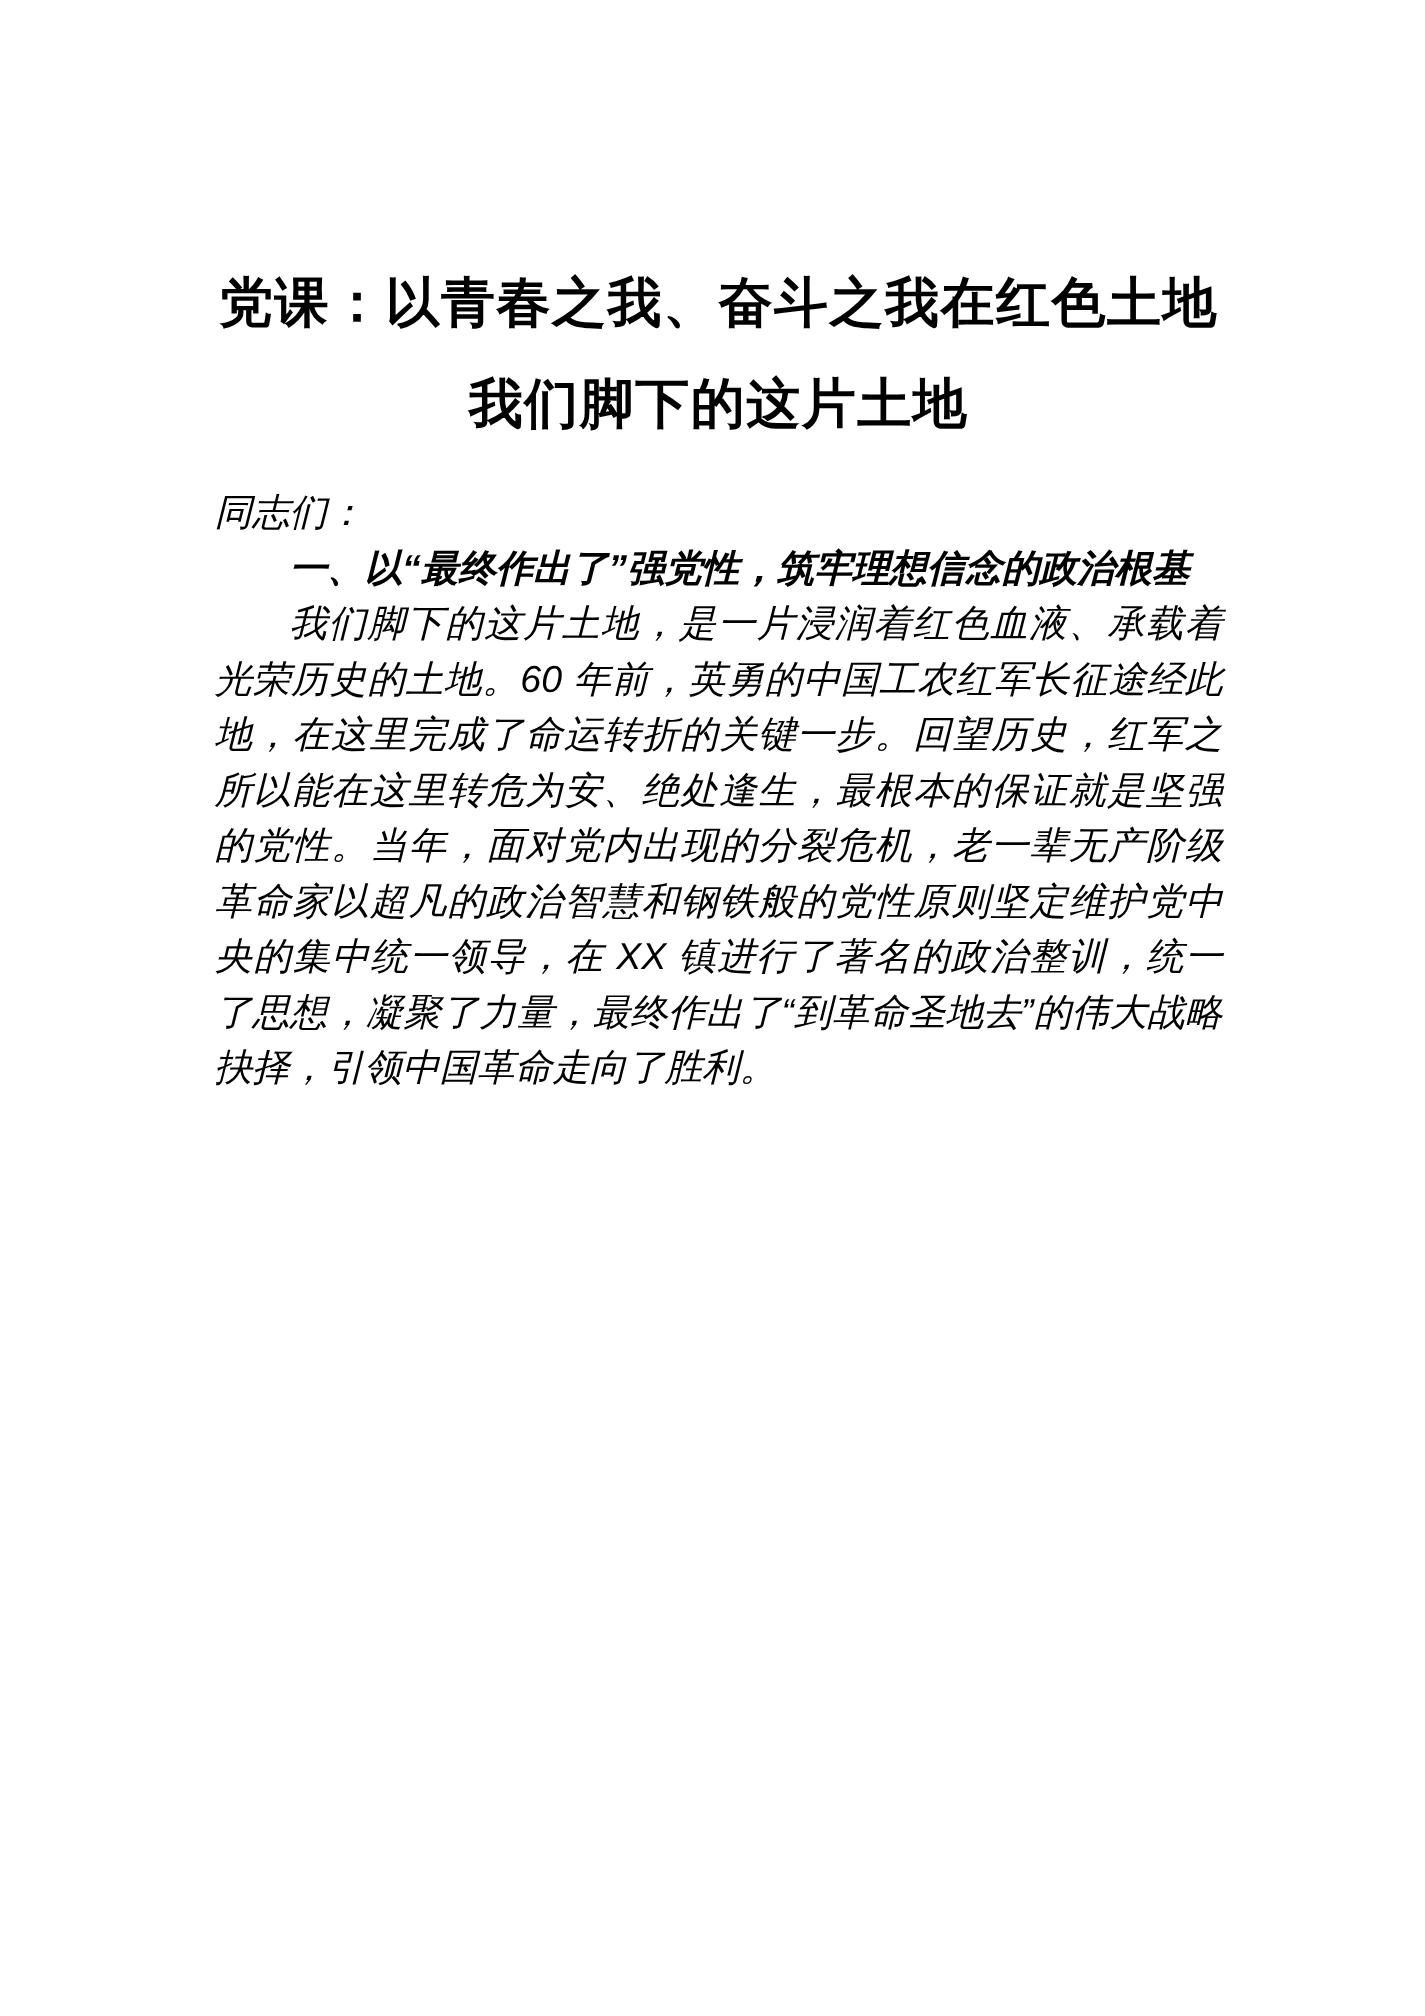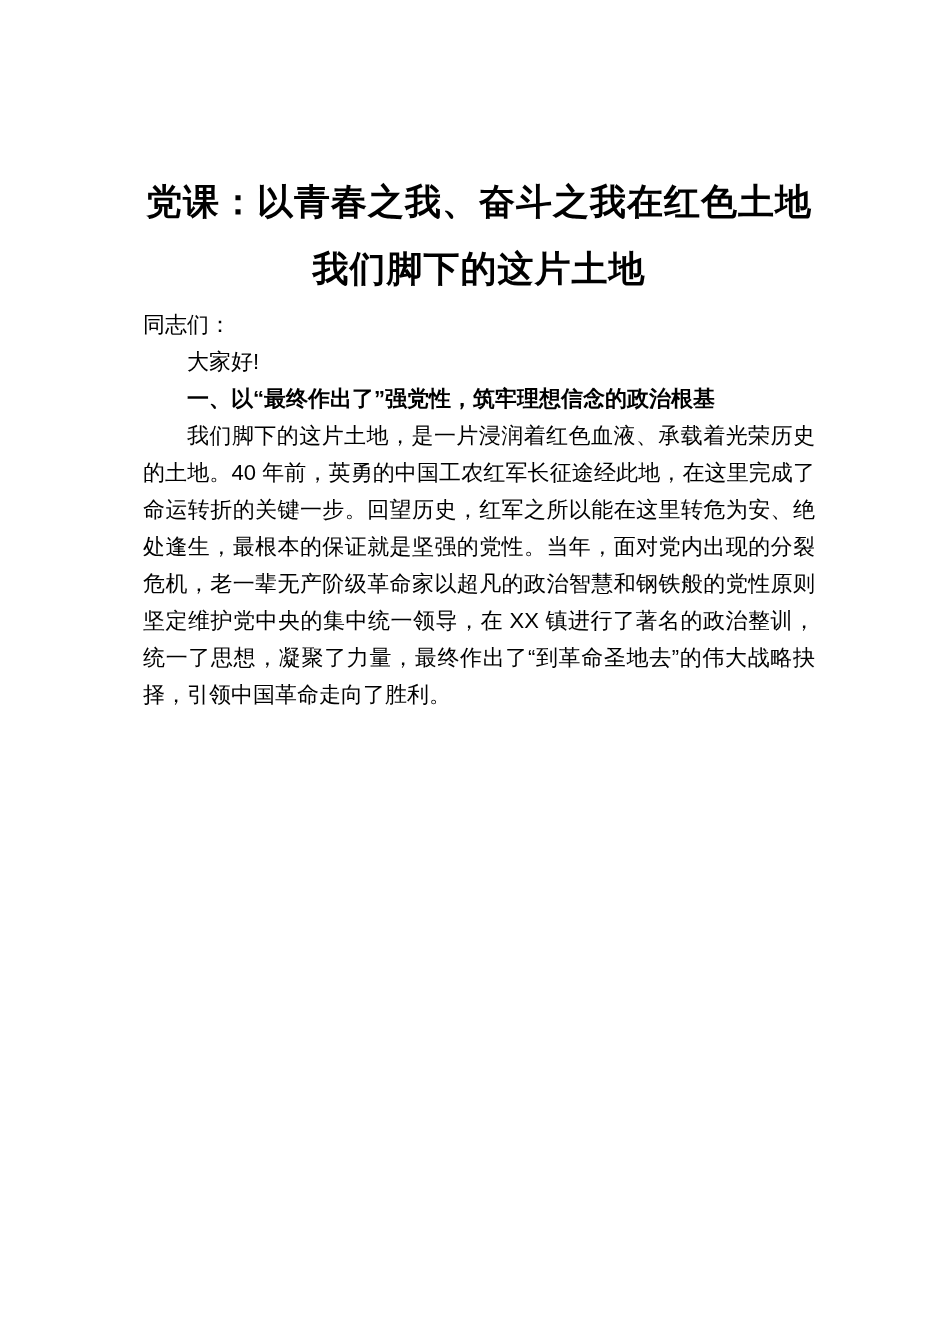--- a/index.html
+++ b/index.html
@@ -23,24 +23,25 @@
     overflow: hidden;
   }
   .doc-title {
     font-size: 36px;
     font-weight: 700;
     line-height: 67px;
     text-align: center;
     letter-spacing: 1px;
   }
   .doc-body {
-    margin-top: 4px;
-    font-size: 22px;
+    margin-top: 22px;
+    font-size: 25px;
     line-height: 37px;
     text-align: justify;
+    font-style: italic;
   }
   .doc-body p {
     margin: 0;
     word-break: break-all;
   }
   .para-plain  { text-indent: 0; }
   .para-indent { text-indent: 2em; }
   .para-heading {
     text-indent: 2em;
     font-weight: 700;
@@ -51,18 +52,17 @@
 
 <div class="page">
 
   <div class="doc-title">
     <div>党课：以青春之我、奋斗之我在红色土地</div>
     <div>我们脚下的这片土地</div>
   </div>
 
   <div class="doc-body">
     <p class="para-plain">同志们：</p>
-    <p class="para-indent">大家好!</p>
     <p class="para-heading">一、以“最终作出了”强党性，筑牢理想信念的政治根基</p>
-    <p class="para-indent">我们脚下的这片土地，是一片浸润着红色血液、承载着光荣历史的土地。40 年前，英勇的中国工农红军长征途经此地，在这里完成了命运转折的关键一步。回望历史，红军之所以能在这里转危为安、绝处逢生，最根本的保证就是坚强的党性。当年，面对党内出现的分裂危机，老一辈无产阶级革命家以超凡的政治智慧和钢铁般的党性原则坚定维护党中央的集中统一领导，在 XX 镇进行了著名的政治整训，统一了思想，凝聚了力量，最终作出了“到革命圣地去”的伟大战略抉择，引领中国革命走向了胜利。</p>
+    <p class="para-indent">我们脚下的这片土地，是一片浸润着红色血液、承载着光荣历史的土地。60 年前，英勇的中国工农红军长征途经此地，在这里完成了命运转折的关键一步。回望历史，红军之所以能在这里转危为安、绝处逢生，最根本的保证就是坚强的党性。当年，面对党内出现的分裂危机，老一辈无产阶级革命家以超凡的政治智慧和钢铁般的党性原则坚定维护党中央的集中统一领导，在 XX 镇进行了著名的政治整训，统一了思想，凝聚了力量，最终作出了“到革命圣地去”的伟大战略抉择，引领中国革命走向了胜利。</p>
   </div>
 
 </div>
 
 </body></html>

